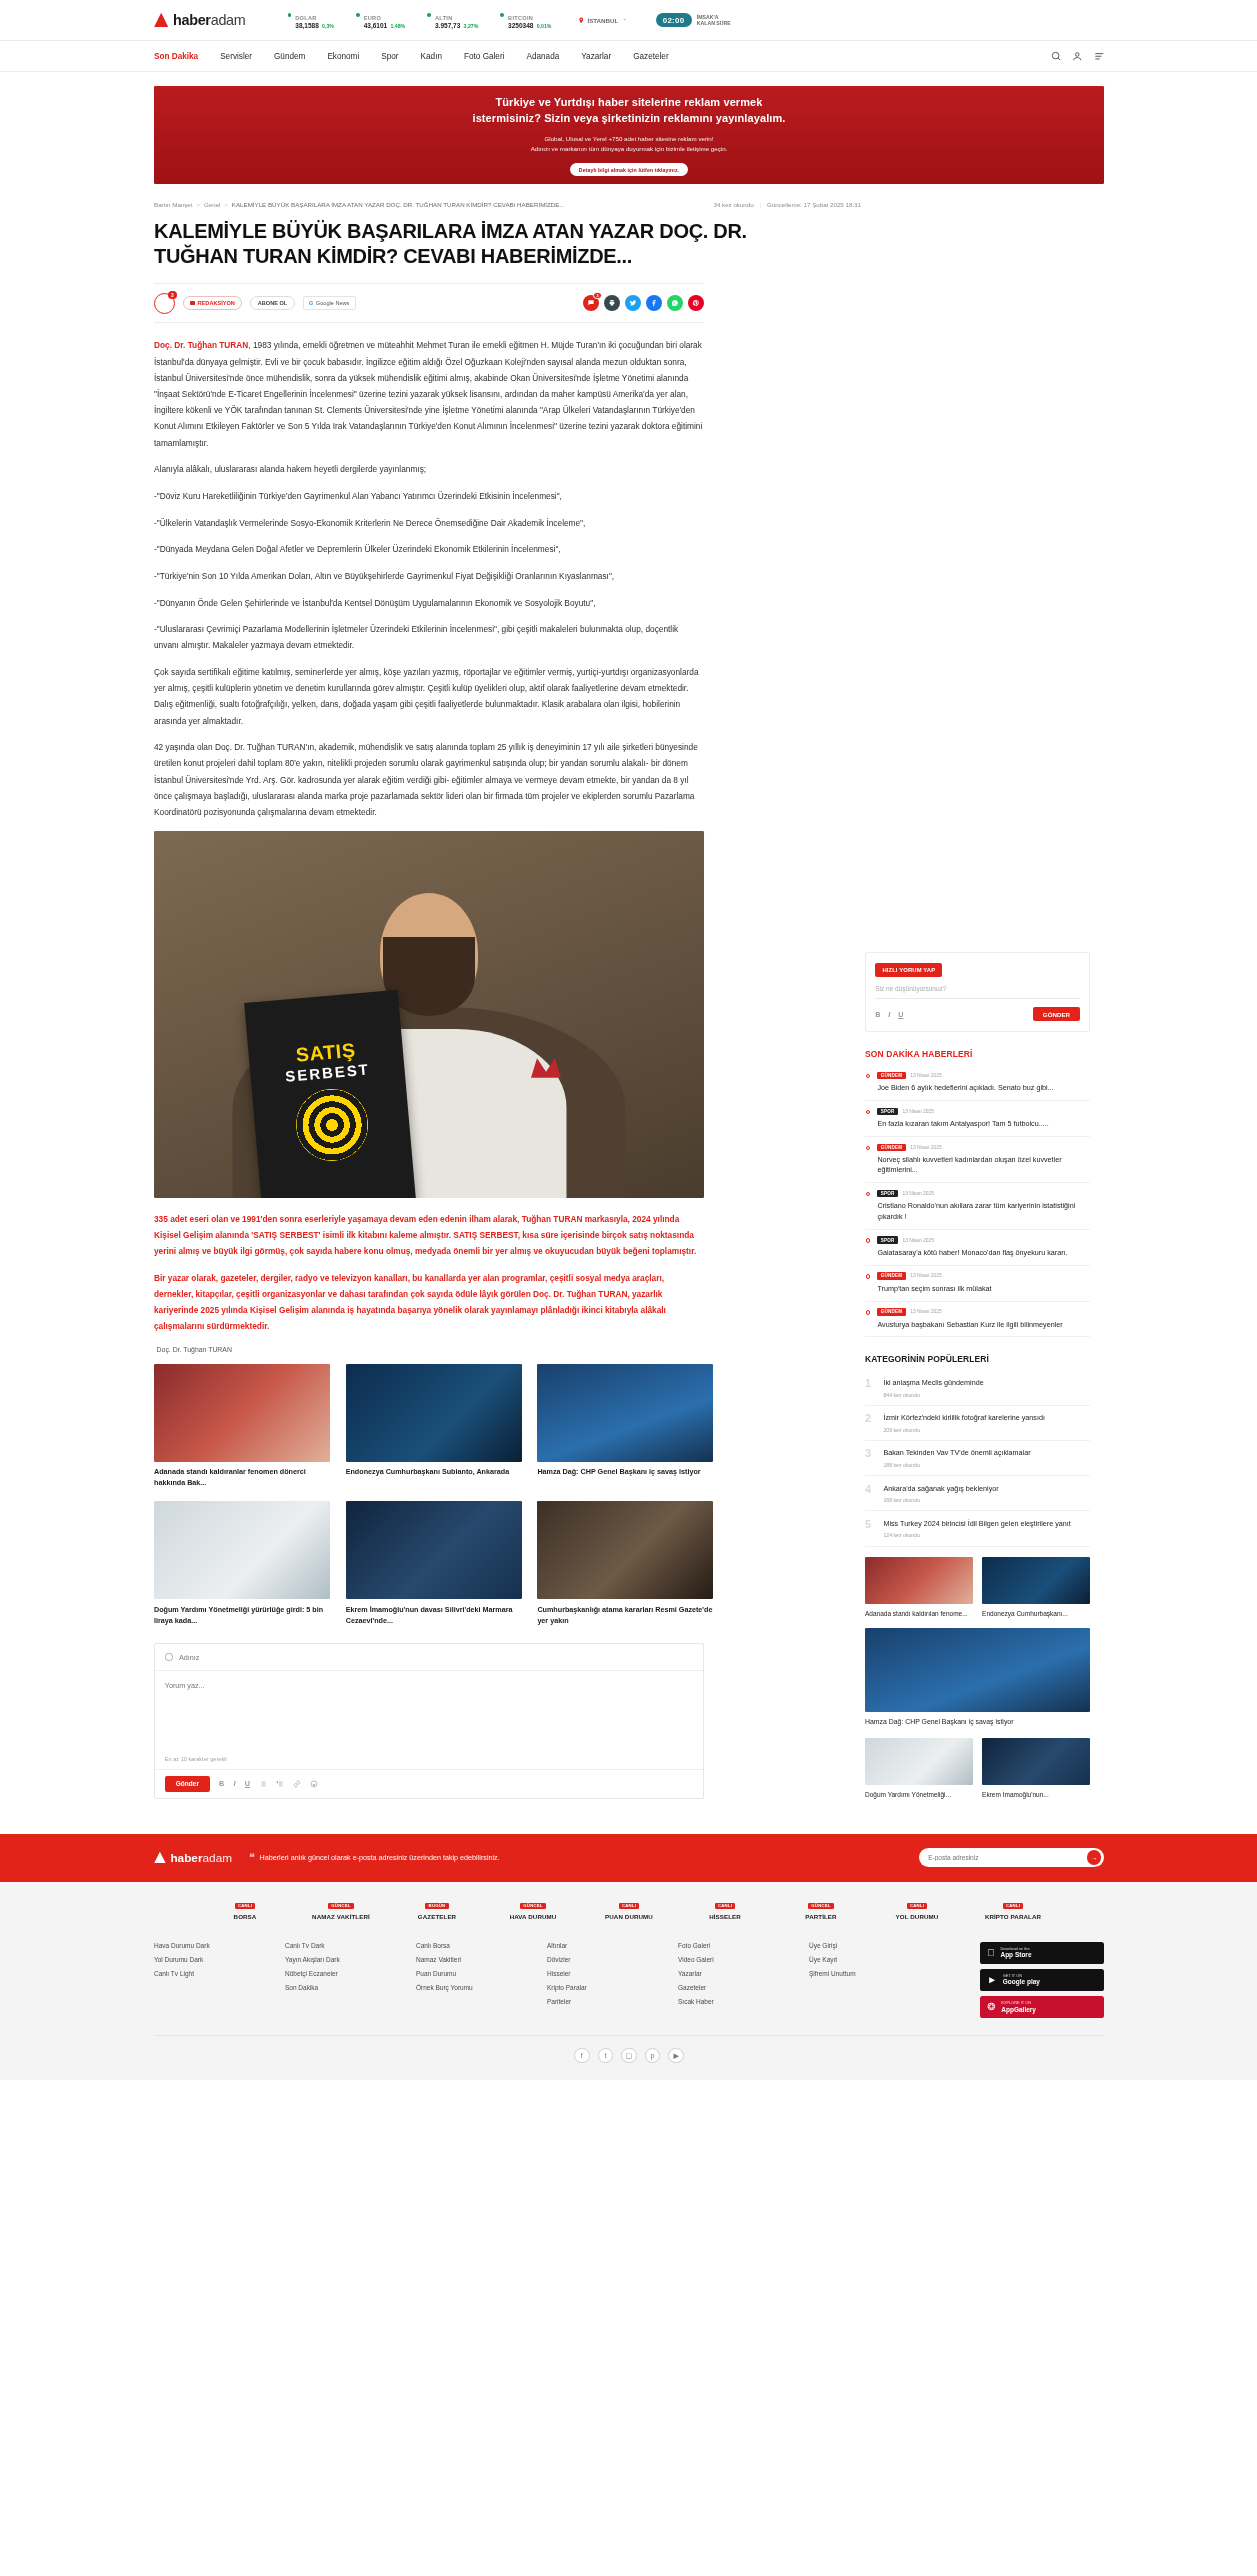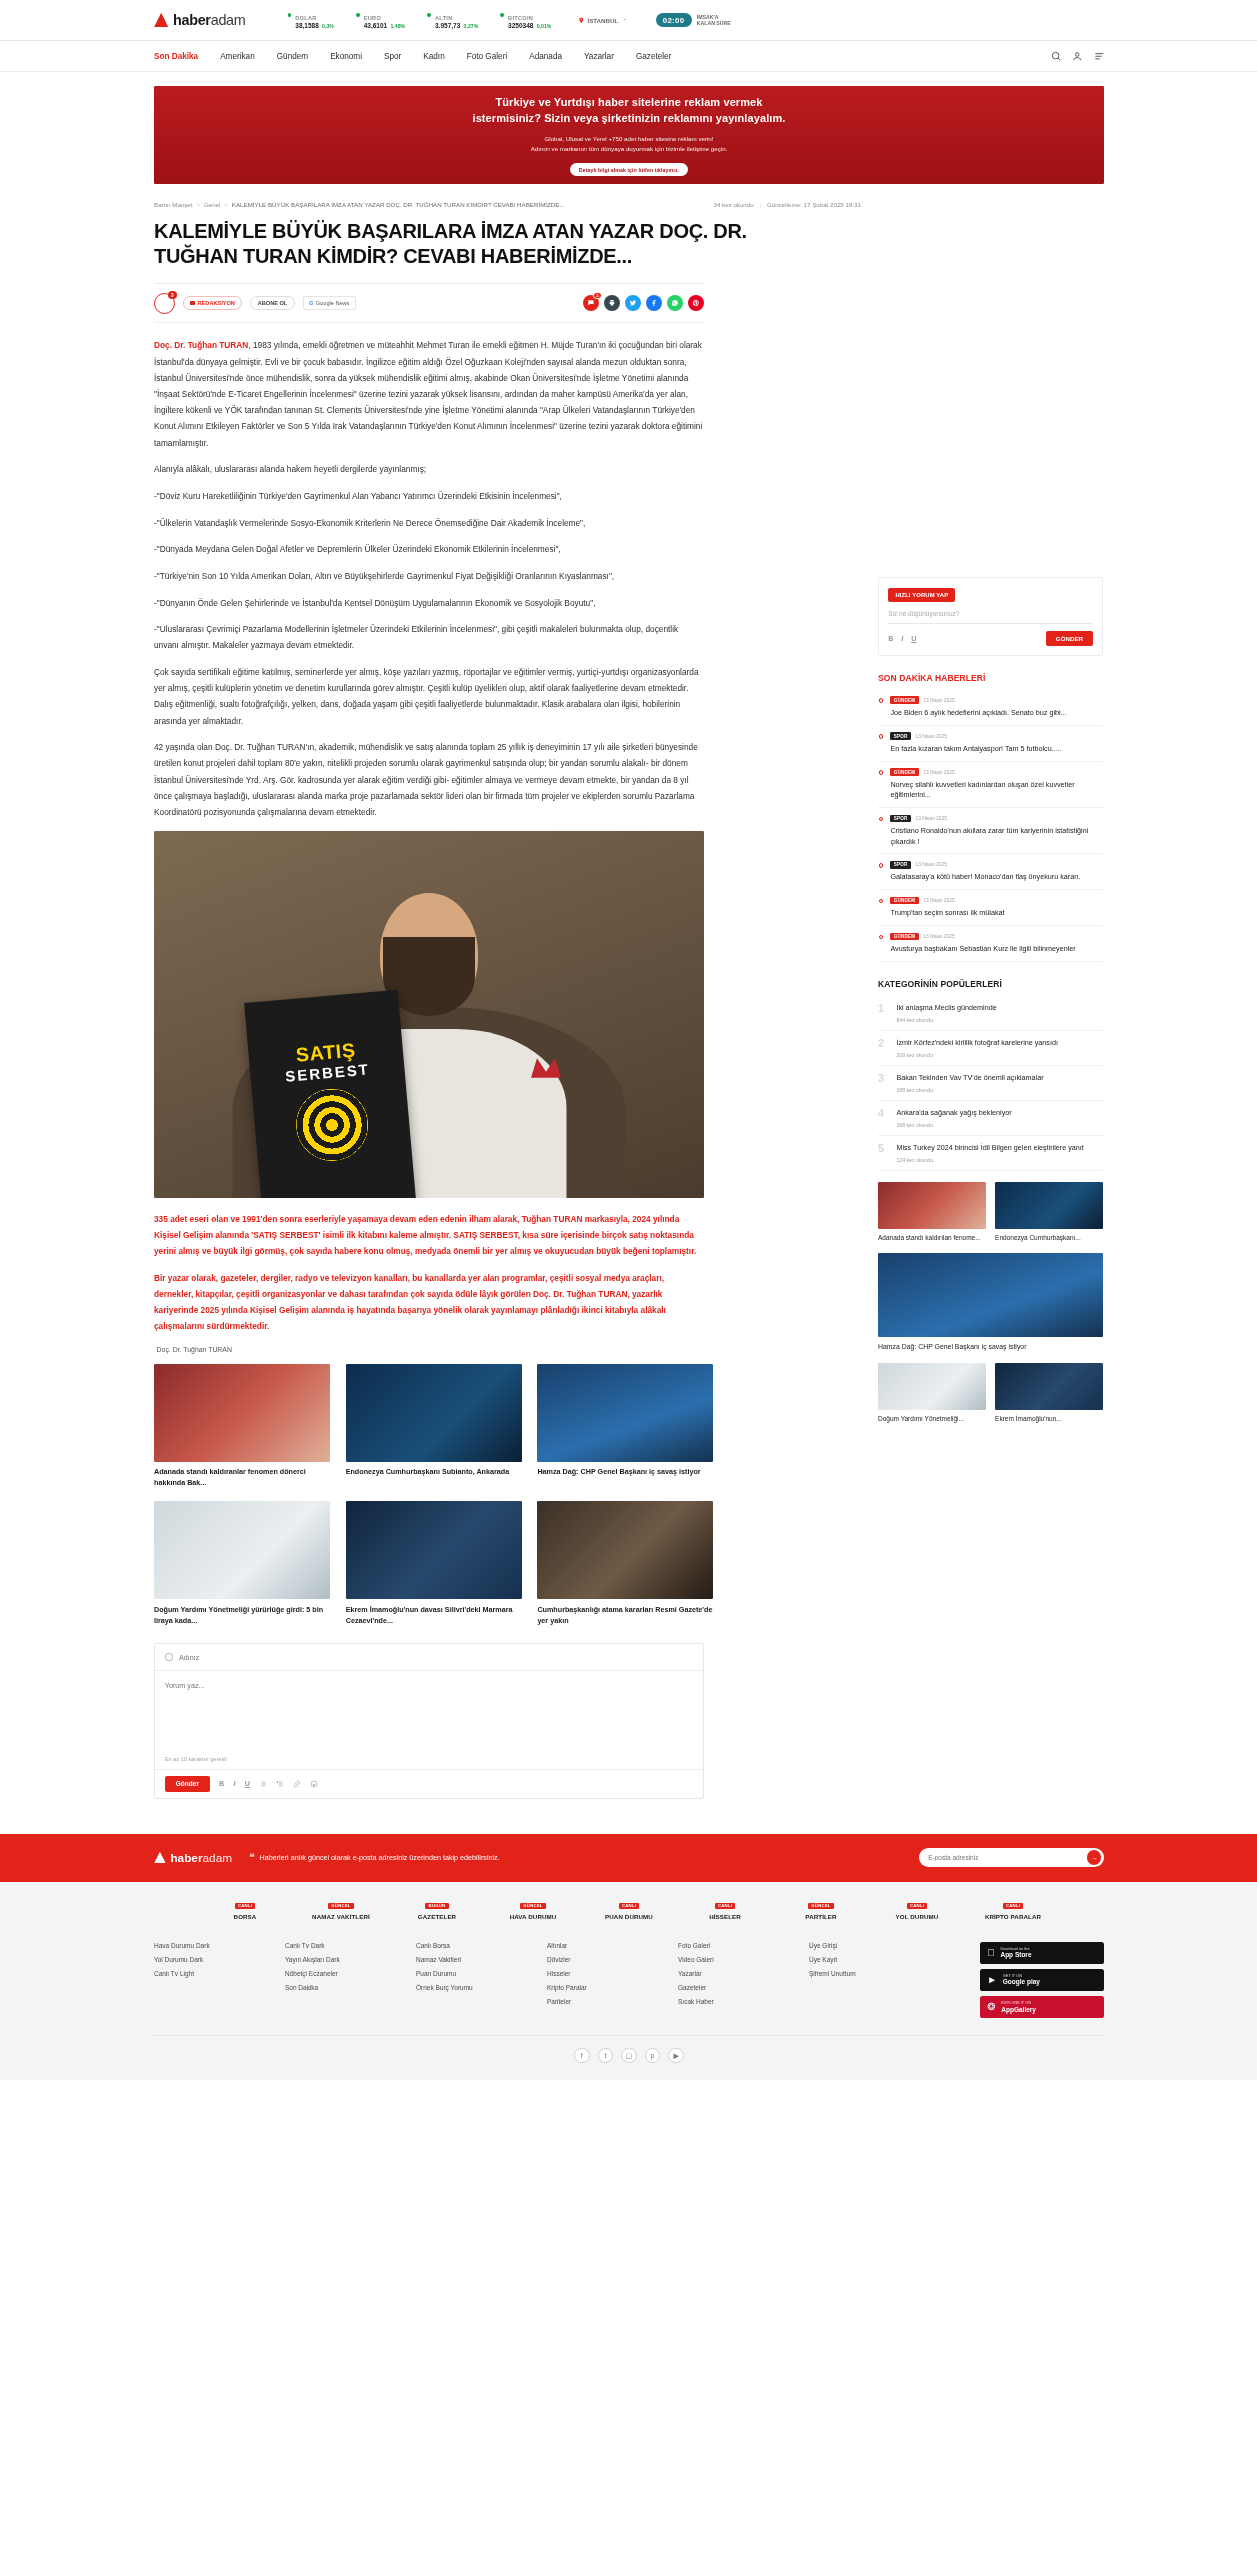--- a/index.html
+++ b/index.html
@@ -93,21 +93,21 @@
     color: #fff; text-align: center;
   }
   .ad .t1 { font-size: 11px; font-weight: 700; line-height: 1.45; letter-spacing: 0.1px; }
   .ad .t2 { font-size: 6.2px; font-weight: 400; margin-top: 7.9px; line-height: 1.6; opacity: .93; }
   .ad .btn {
     margin-top: 9.2px; background: #fff; color: #b01217; font-size: 5.2px; font-weight: 700;
     padding: 3.3px 8.5px; border-radius: 7.2px; letter-spacing: 0.1px;
   }
 
   
-  .main { width: 950px; margin: 17px auto 0; display: flex; gap: 17px; align-items: center; }
+  .main { width: 950px; margin: 17px auto 0; display: flex; gap: 4px; align-items: flex-end; }
   .col-left { width: 707px; }
   .col-right { width: 225px; }
 
   .crumbs { font-size: 6.2px; color: #8c8c8c; display: flex; align-items: center; gap: 3.9px; flex-wrap: wrap;}
   .crumbs .sep { color: #c3c3c3; }
   .crumbs .cur { color: #6b6b6b; }
   .crumbs-row { display:flex; align-items:center; }
   .crumb-meta { margin-left: auto; font-size: 6.2px; color: #8c8c8c; display:flex; gap:5.9px; align-items:center;}
   .crumb-meta .bar { color: #dcdcdc; }
 
@@ -405,21 +405,21 @@
           <span>İMSAK'A</span><br>
           <span>KALAN SÜRE</span>
         </span>
       </div>
     </div>
   </div>
 
   <div class="nav">
     <div class="nav-inner">
       <a href="#">Son Dakika</a>
-      <a href="#">Amerikan</a>
+      <a href="#">Servisler</a>
       <a href="#">Gündem</a>
       <a href="#">Ekonomi</a>
       <a href="#">Spor</a>
       <a href="#">Kadın</a>
       <a href="#">Foto Galeri</a>
       <a href="#">Adanada</a>
       <a href="#">Yazarlar</a>
       <a href="#">Gazeteler</a>
       <div class="nav-right">
         <svg class="nav-ico" viewBox="0 0 24 24">

